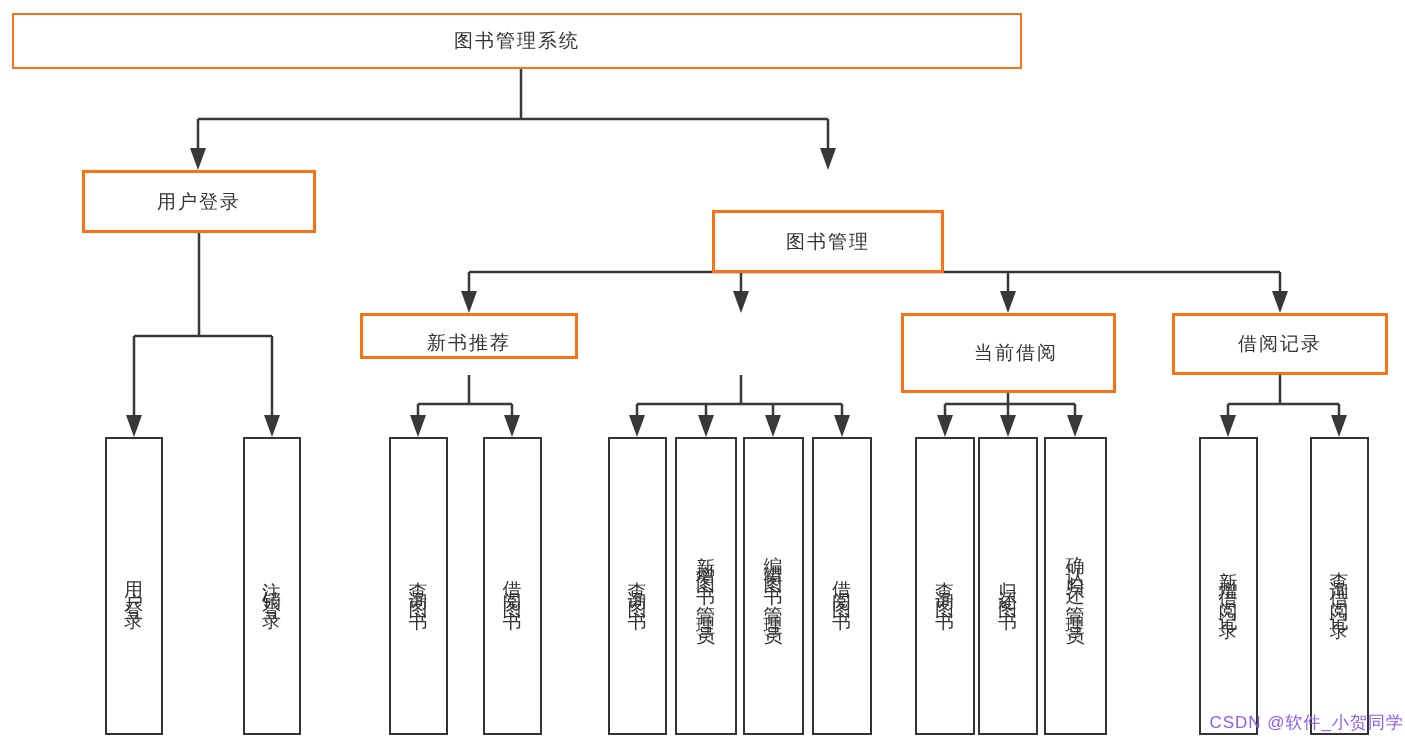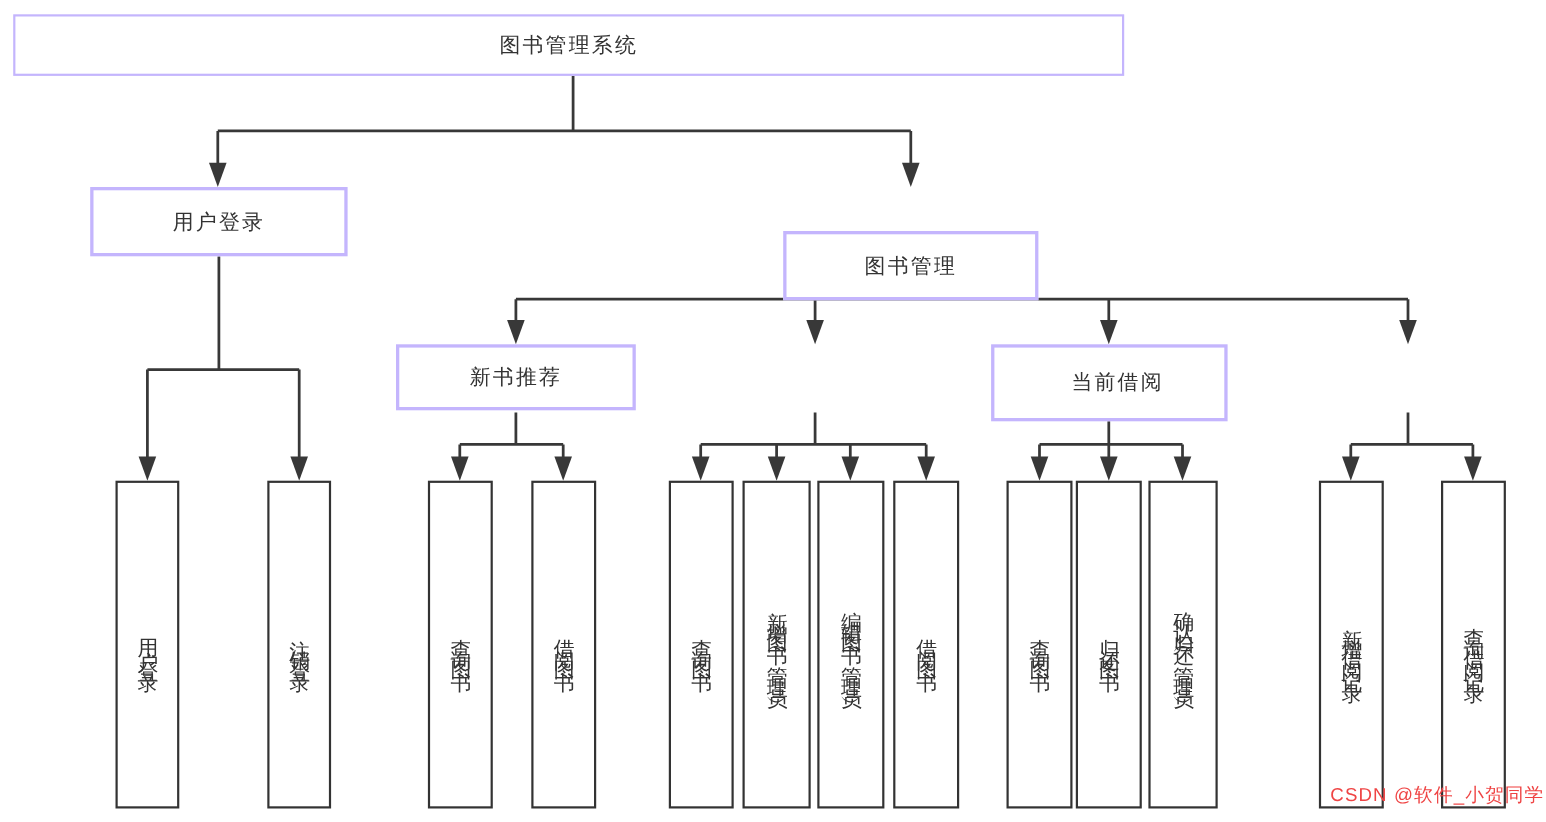--- a/index.html
+++ b/index.html
@@ -20,21 +20,21 @@
   .connectors {
     position: absolute;
     left: 0;
     top: 0;
     width: 1405px;
     height: 747px;
   }
   .box {
     position: absolute;
     background: #ffffff;
-    border: 2px solid #c4b5fd;
+    border: 2px solid #f97316;
     display: flex;
     align-items: center;
     justify-content: center;
     box-sizing: border-box;
     font-size: 19px;
     letter-spacing: 2px;
     color: #333333;
   }
   .box.thick { border-width: 3px; }
   .leaf {
@@ -56,21 +56,21 @@
     line-height: 1;
     color: #333333;
     white-space: nowrap;
   }
   .watermark {
     position: absolute;
     right: 1px;
     top: 711px;
     font-size: 17px;
     letter-spacing: 1px;
-    color: #ef4444;
+    color: #8b5cf6;
     white-space: nowrap;
   }
 </style>
 </head>
 <body>
 
 <div class="canvas">
 
   <svg class="connectors" width="1405" height="747" viewBox="0 0 1405 747">
     <g stroke="#383838" stroke-width="2.5" fill="none">
@@ -123,25 +123,28 @@
     <span>图书管理系统</span>
   </div>
 
   <div class="box thick" style="left:82px; top:170px; width:234px; height:63px;">
     <span>用户登录</span>
   </div>
   <div class="box thick" style="left:712px; top:170px; width:232px; height:63px;margin-top:40px;">
     <span>图书管理</span>
   </div>
 
-  <div class="box thick" style="left:360px; top:313px; width:218px; height:60px;">
+  <div class="box thick" style="left:360px; top:313px; width:218px; height:46px;align-items:flex-end;">
     <span>新书推荐</span>
   </div>
-  <div class="box thick" style="left:901px; top:313px; width:215px; height:70px;padding-left:15px;">
+  <div class="box thick" style="left:901px; top:313px; width:215px; height:80px;padding-left:15px;">
     <span>当前借阅</span>
+  </div>
+  <div class="box thick" style="left:1172px; top:313px; width:216px; height:62px;">
+    <span>借阅记录</span>
   </div>
 
   <div class="leaf" style="left:105px; width:58px;">
     <span class="vtext">用户登录</span>
   </div>
   <div class="leaf" style="left:243px; width:58px;">
     <span class="vtext">注销登录</span>
   </div>
   <div class="leaf" style="left:389px; width:59px;">
     <span class="vtext">查询图书</span>

